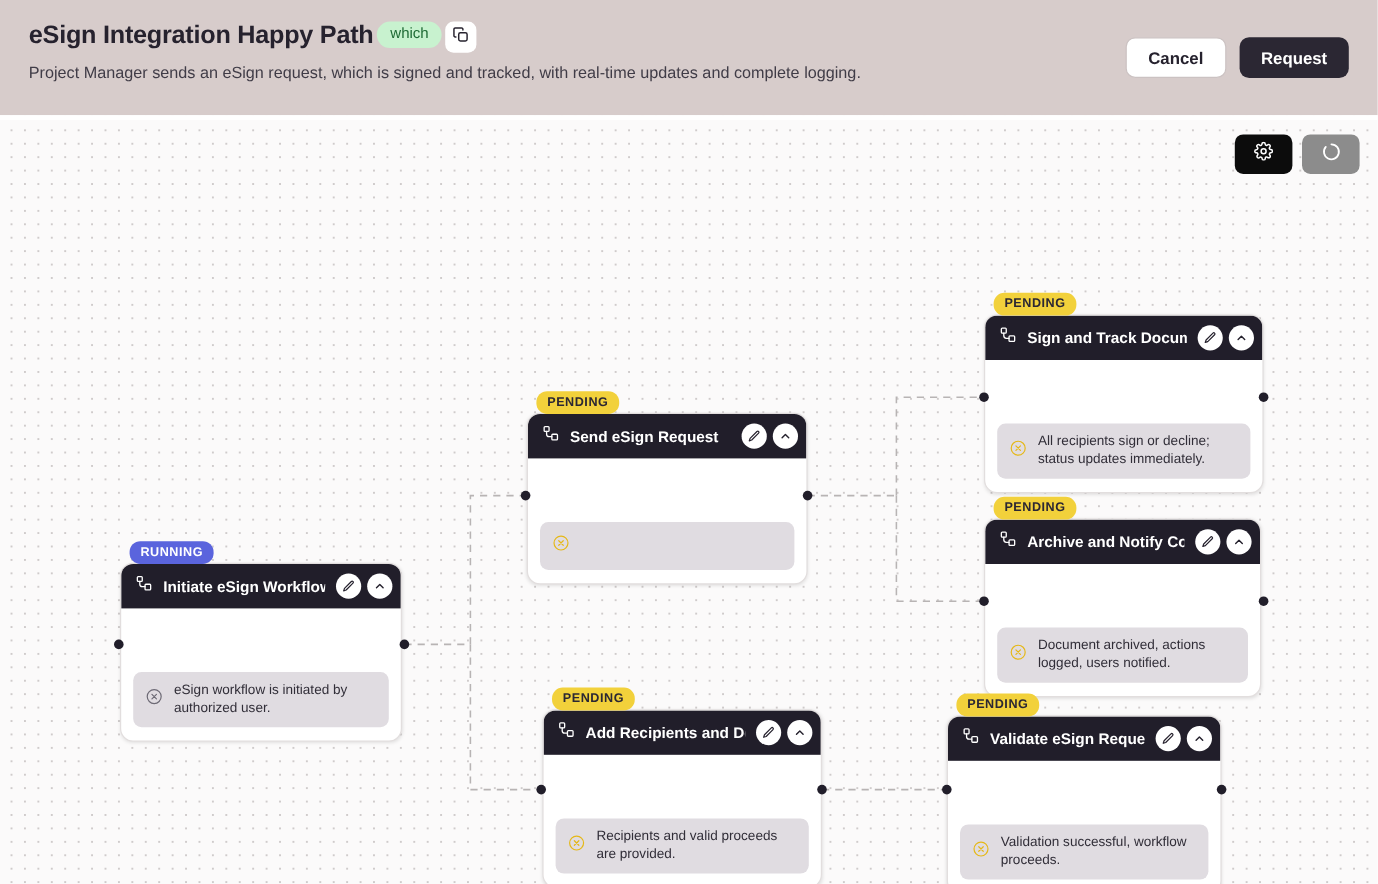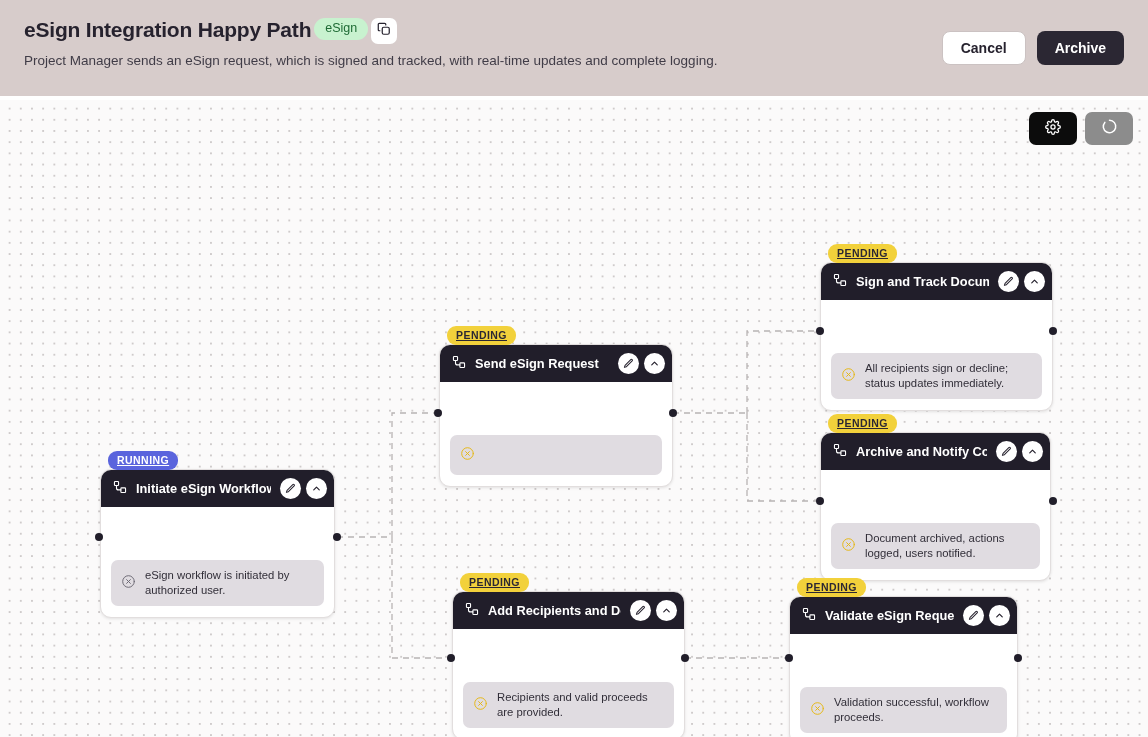--- a/index.html
+++ b/index.html
@@ -123,21 +123,20 @@
     position: absolute;
     top: 0; left: 8px;
     font-size: 10.5px;
     font-weight: bold;
     letter-spacing: 0.45px;
     border-radius: 9px;
     padding: 4px 9px 4px 9px;
     line-height: 1;
     z-index: 2;
     cursor: pointer;
-    text-decoration: underline;
   }
   .badge-running { background: #5a64dd; color: #ffffff; }
   .badge-pending { background: #f2d13b; color: #2b2733; }
 
   .node-card {
     position: absolute;
     top: 18px; left: 0;
     background: #ffffff;
     border-radius: 11px;
     border: 1px solid #e2dede;
@@ -200,35 +199,35 @@
     background: #211e2a;
     z-index: 30;
   }
 </style>
 </head>
 <body>
 
 <div id="app-header">
   <div id="title-row">
     <div id="page-title">eSign Integration Happy Path</div>
-    <div id="status-badge">eSign</div>
+    <div id="status-badge">which</div>
     <div id="copy-button">
       <span>
         <svg width="14" height="14" viewBox="0 0 24 24" fill="none" stroke="#26222e" stroke-width="2.1" stroke-linecap="round" stroke-linejoin="round">
           <rect x="9" y="9" width="12" height="12" rx="2.5"></rect>
           <path d="M5 15H4a1.8 1.8 0 0 1-1.8-1.8V4A1.8 1.8 0 0 1 4 2.2h9.2A1.8 1.8 0 0 1 15 4v1"></path>
         </svg>
       </span>
     </div>
   </div>
   <div id="page-subtitle">Project Manager sends an eSign request, which is signed and tracked, with real-time updates and complete logging.</div>
 
   <div id="header-actions">
     <div class="hdr-btn" id="cancel-button">Cancel</div>
-    <div class="hdr-btn" id="publish-button">Archive</div>
+    <div class="hdr-btn" id="publish-button">Request</div>
   </div>
 </div>
 
 <div id="canvas">
   <div id="canvas-top-strip"></div>
 
   <svg id="edge-layer">
     <g stroke="#b8b4b4" stroke-width="1.3" stroke-dasharray="6 5" fill="none">
 
       <path d="M337,441 H392"></path>

